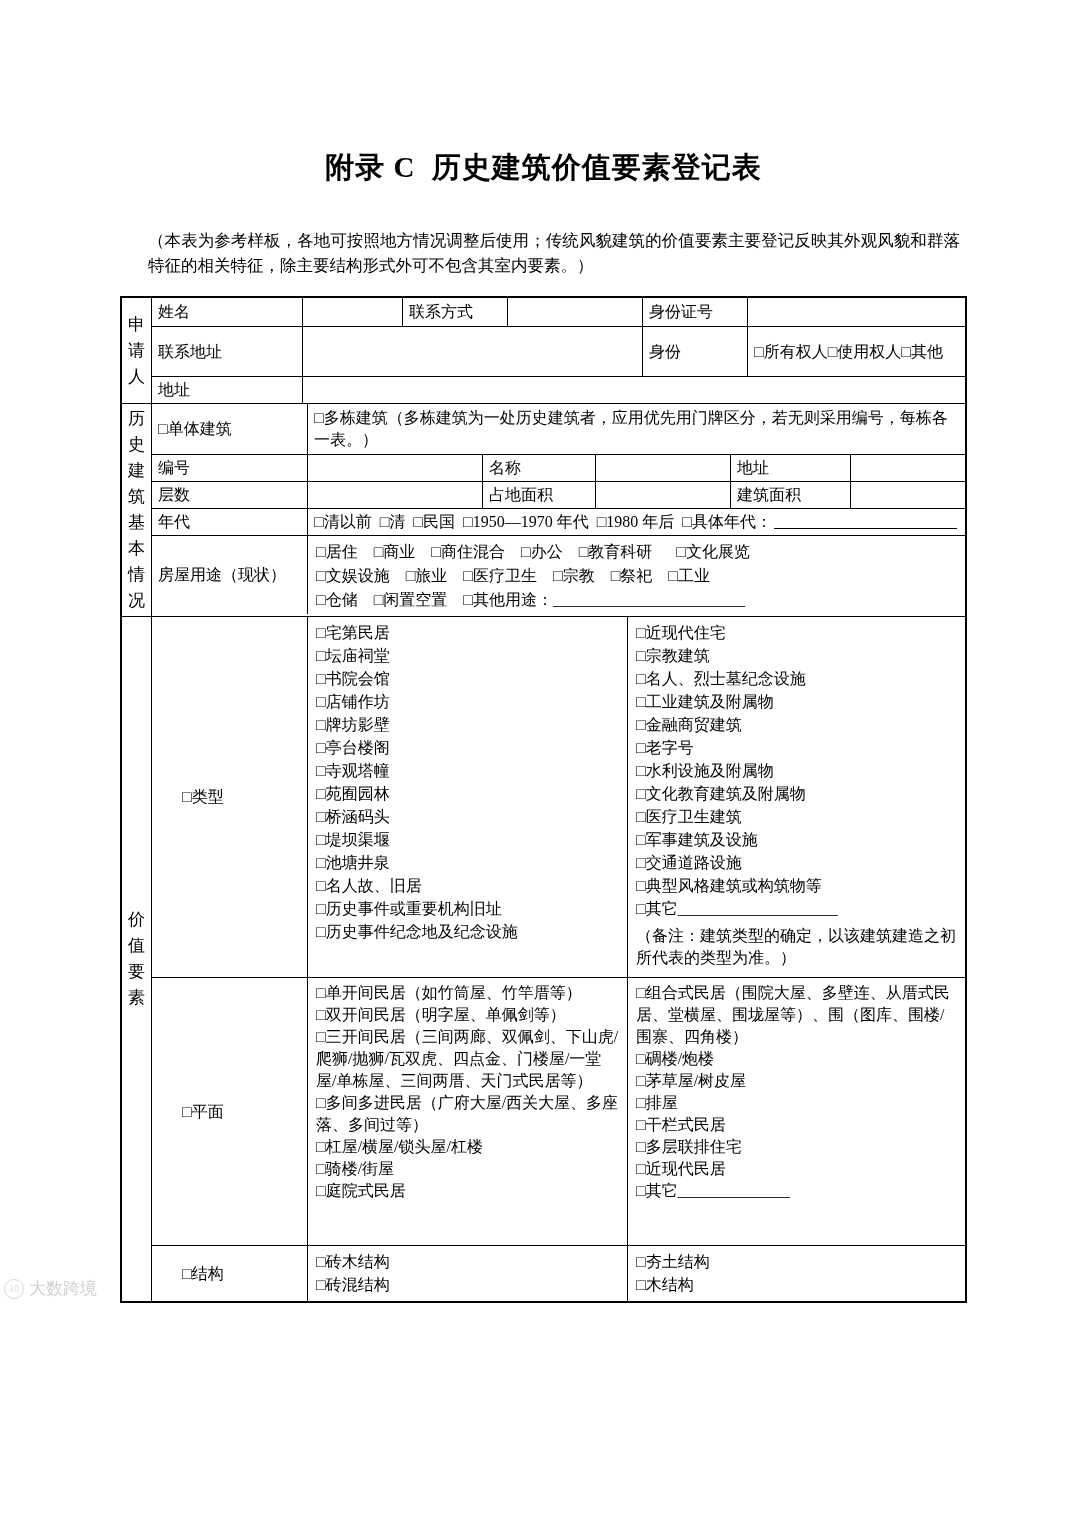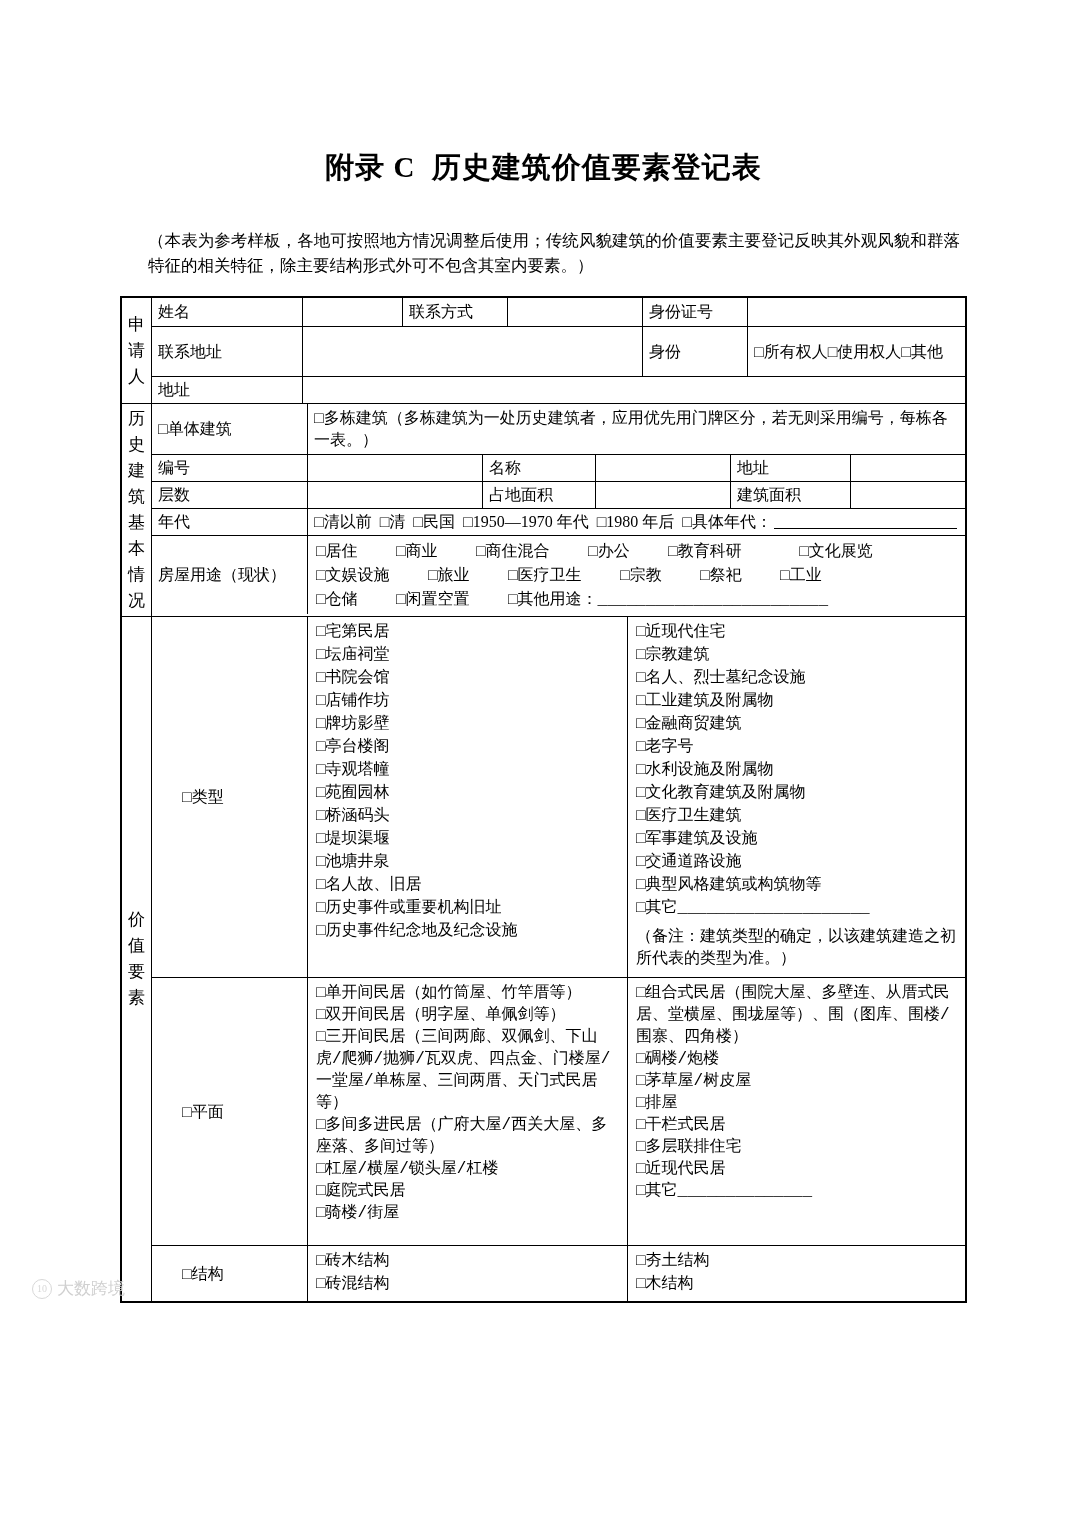--- a/index.html
+++ b/index.html
@@ -43,31 +43,31 @@
   .w100{flex:0 0 100px}.w105{flex:0 0 105px}.w113{flex:0 0 113px}
   .w120{flex:0 0 120px}.w135{flex:0 0 135px}.w150{flex:0 0 150px}
   .w155{flex:0 0 155px}.w175{flex:0 0 175px}.w320{flex:0 0 320px}
   .w340{flex:0 0 340px}
   .grow{flex:1 1 auto; min-width:0;}
   .h25{min-height:25px}.h26{min-height:26px}.h27{min-height:27px}
   .h28{min-height:28px}.h50{min-height:50px}.h76{min-height:76px}
   .h56{min-height:56px}.h268{min-height:268px}.h360{min-height:360px}
   .klabel { padding-left:30px; }
   .list-cell { display:block; padding:4px 6px 2px 8px; }
-  .li { line-height:23px; white-space:pre-wrap;font-family:Liberation Mono, monospace; }
+  .li { line-height:23px; white-space:pre-wrap; }
   .plan .li { line-height:22px; }
   .usage .li { line-height:24px; }
   .note { line-height:22px; margin-top:5px; }
   .fill-line {
     flex:1 1 auto; height:15px; margin:0 2px 4px 2px;
     border-bottom:1px solid #000; align-self:flex-end;
   }
   .pageno { margin-top:42px; margin-left:24px; font-size:18px; letter-spacing:3px; }
   .watermark {
-    position:absolute; left:32px; bottom:14px;
+    position:absolute; left:4px; bottom:14px;
     display:flex; align-items:center; gap:5px;
     color:#d0d0d0; font-size:17px;
     font-family:Liberation Serif, serif;
   }
   .wm-icon {
     width:20px; height:20px; border:1.5px solid #d8d8d8; border-radius:50%;
     display:flex; align-items:center; justify-content:center;
     font-size:10px; color:#d8d8d8;
   }
 </style>
@@ -188,22 +188,22 @@
           </div>
         </div>
         <div class="row h268 plan">
           <div class="cell w155 klabel">□平面</div>
           <div class="cell w320 list-cell">
               <div class="li">□单开间民居（如竹筒屋、竹竿厝等）</div>
               <div class="li">□双开间民居（明字屋、单佩剑等）</div>
               <div class="li">□三开间民居（三间两廊、双佩剑、下山虎/爬狮/抛狮/瓦双虎、四点金、门楼屋/一堂屋/单栋屋、三间两厝、天门式民居等）</div>
               <div class="li">□多间多进民居（广府大屋/西关大屋、多座落、多间过等）</div>
               <div class="li">□杠屋/横屋/锁头屋/杠楼</div>
+              <div class="li">□骑楼/街屋</div>
               <div class="li">□庭院式民居</div>
-              <div class="li">□骑楼/街屋</div>
             </div>
           <div class="cell grow list-cell dashed">
               <div class="li">□组合式民居（围院大屋、多壁连、从厝式民居、堂横屋、围垅屋等）、围（图库、围楼/围寨、四角楼）</div>
               <div class="li">□碉楼/炮楼</div>
               <div class="li">□茅草屋/树皮屋</div>
               <div class="li">□排屋</div>
               <div class="li">□干栏式民居</div>
               <div class="li">□多层联排住宅</div>
               <div class="li">□近现代民居</div>
               <div class="li">□其它______________</div>

